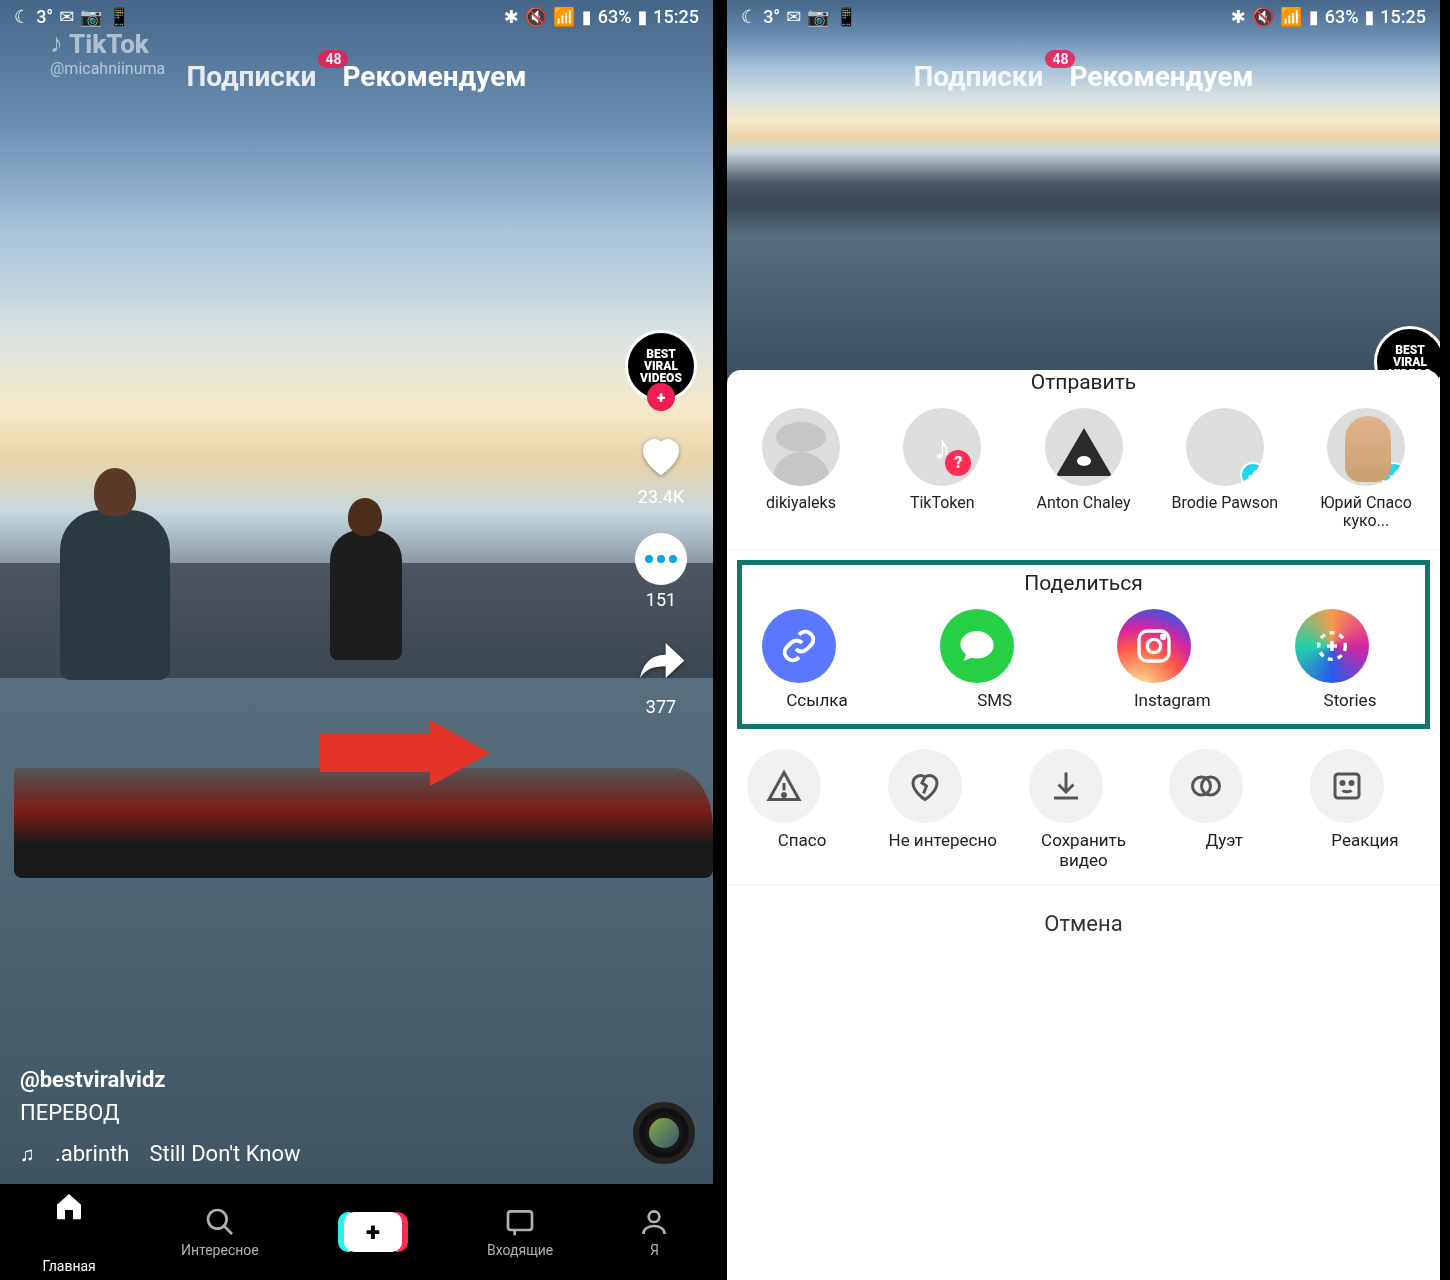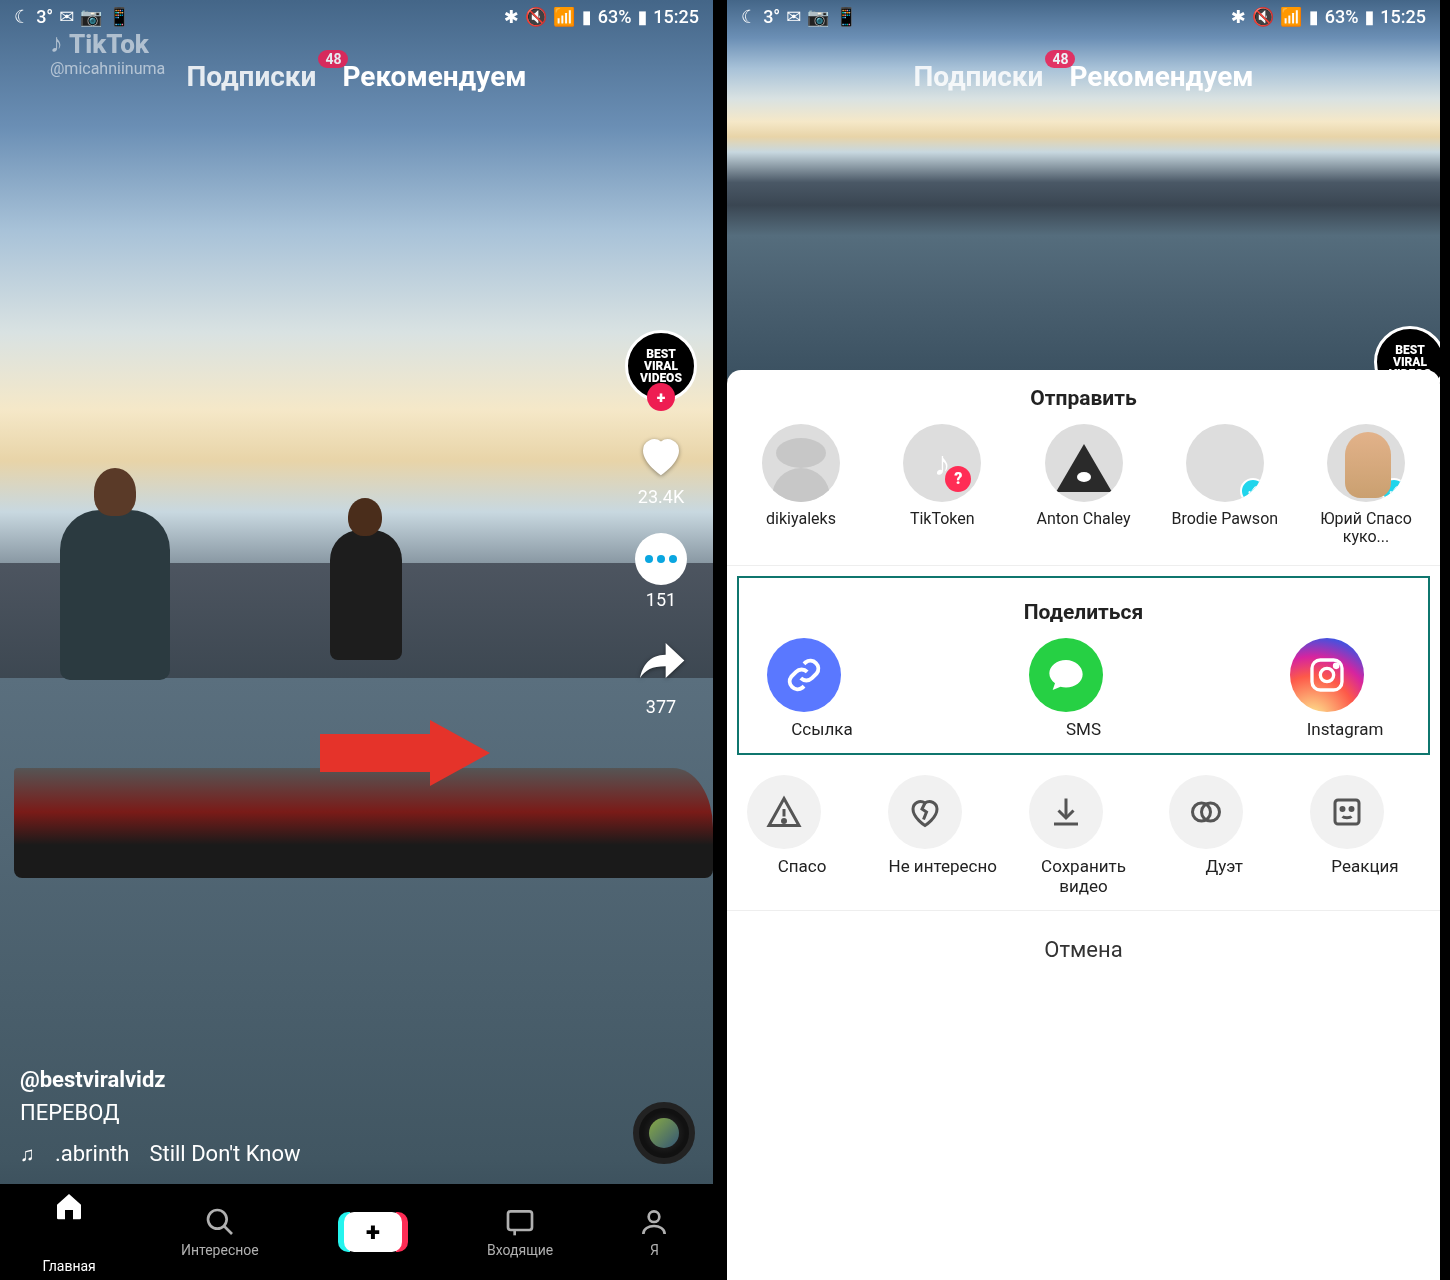--- a/index.html
+++ b/index.html
@@ -112,29 +112,29 @@
   .bn-item svg{width:32px;height:32px;}
   .create-btn{width:58px;height:40px;background:#fff;border-radius:10px;position:relative;display:flex;align-items:center;justify-content:center;}
   .create-btn::before{content:"";position:absolute;left:-6px;top:0;bottom:0;width:12px;background:#25f4ee;border-radius:10px 0 0 10px;z-index:-1;}
   .create-btn::after{content:"";position:absolute;right:-6px;top:0;bottom:0;width:12px;background:#fe2c55;border-radius:0 10px 10px 0;z-index:-1;}
   .create-btn span{color:#000;font-size:26px;font-weight:900;}
   
   .sheet{
     position:absolute;left:0;right:0;bottom:0;top:370px;background:#fff;border-radius:14px 14px 0 0;z-index:60;
     display:flex;flex-direction:column;
   }
-  .sheet h3{font-size:21px;color:#222;font-weight:700;text-align:center;margin:16px 0 14px;}
+  .sheet h3{font-size:21px;color:#222;font-weight:400;text-align:center;margin:0 0 14px;}
   .contacts,.share-row,.actions-row{display:flex;justify-content:space-between;padding:0 20px; gap:4px;}
   .contact{display:flex;flex-direction:column;align-items:center;width:108px;}
   .contact .av{width:78px;height:78px;border-radius:50%;background:#ddd;position:relative;overflow:hidden;}
   .contact .nm{font-size:16px;color:#222;text-align:center;margin-top:8px;line-height:1.15;}
   .verify{position:absolute;right:-2px;bottom:-2px;width:26px;height:26px;background:#20d5ec;border-radius:50%;border:2px solid #fff;}
   .verify::after{content:"✓";color:#fff;font-size:15px;font-weight:900;display:block;text-align:center;line-height:22px;}
   .hr{height:1px;background:#eee;margin:18px 0 0;}
-  .share-box{border:2px solid #0f766e;margin:10px 10px 0;padding:6px 8px 14px;}
+  .share-box{border:5px solid #0f766e;margin:10px 10px 0;padding:6px 0 14px;}
   .share-item,.action-item{display:flex;flex-direction:column;width:110px;}
   .circle{width:74px;height:74px;border-radius:50%;display:flex;align-items:center;justify-content:center;}
   .lbl{font-size:17px;color:#222;margin-top:8px;text-align:center;line-height:1.15;}
   .c-link{background:#5a78ff;}
   .c-msg{background:#ff2d55;}
   .c-sms{background:#26d044;}
   .c-ig{background:radial-gradient(circle at 30% 110%,#fdf497 0%,#fd5949 45%,#d6249f 65%,#285AEB 90%);}
   .c-st{background:conic-gradient(#f99b4a,#d6249f,#285AEB,#26d0a8,#f99b4a);}
   .c-grey{background:#f1f1f1;color:#555;}
   .cancel{padding:26px 0 40px;text-align:center;font-size:22px;color:#333;border-top:1px solid #eee;margin-top:14px;}
@@ -392,20 +392,30 @@
         <div class="share-item">
           <div class="circle c-ig">
             <svg width="40" height="40" viewBox="0 0 24 24" fill="none" stroke="#fff" stroke-width="2">
                 <rect x="3" y="3" width="18" height="18" rx="5"></rect>
                 <circle cx="12" cy="12" r="4"></circle>
                 <circle cx="17.5" cy="6.5" r="1" fill="#fff"></circle>
               </svg>
           </div>
           <div class="lbl">Instagram</div>
         </div>
+        <div class="share-item">
+          <div class="circle c-st">
+            <svg width="40" height="40" viewBox="0 0 24 24" fill="none" stroke="#fff" stroke-width="2">
+                <circle cx="12" cy="12" r="8" stroke-dasharray="3 3"></circle>
+                <line x1="12" y1="9" x2="12" y2="15"></line>
+                <line x1="9" y1="12" x2="15" y2="12"></line>
+              </svg>
+          </div>
+          <div class="lbl">Stories</div>
+        </div>
       </div>
     </div>
 
     <div class="actions-row" style="margin-top:20px">
       <div class="action-item">
         <div class="circle c-grey">
           <svg width="36" height="36" viewBox="0 0 24 24" fill="none" stroke="#555" stroke-width="2">
               <path d="M12 3l10 18H2L12 3z"></path>
               <line x1="12" y1="10" x2="12" y2="15"></line>
               <circle cx="12" cy="18" r="1" fill="#555"></circle>

